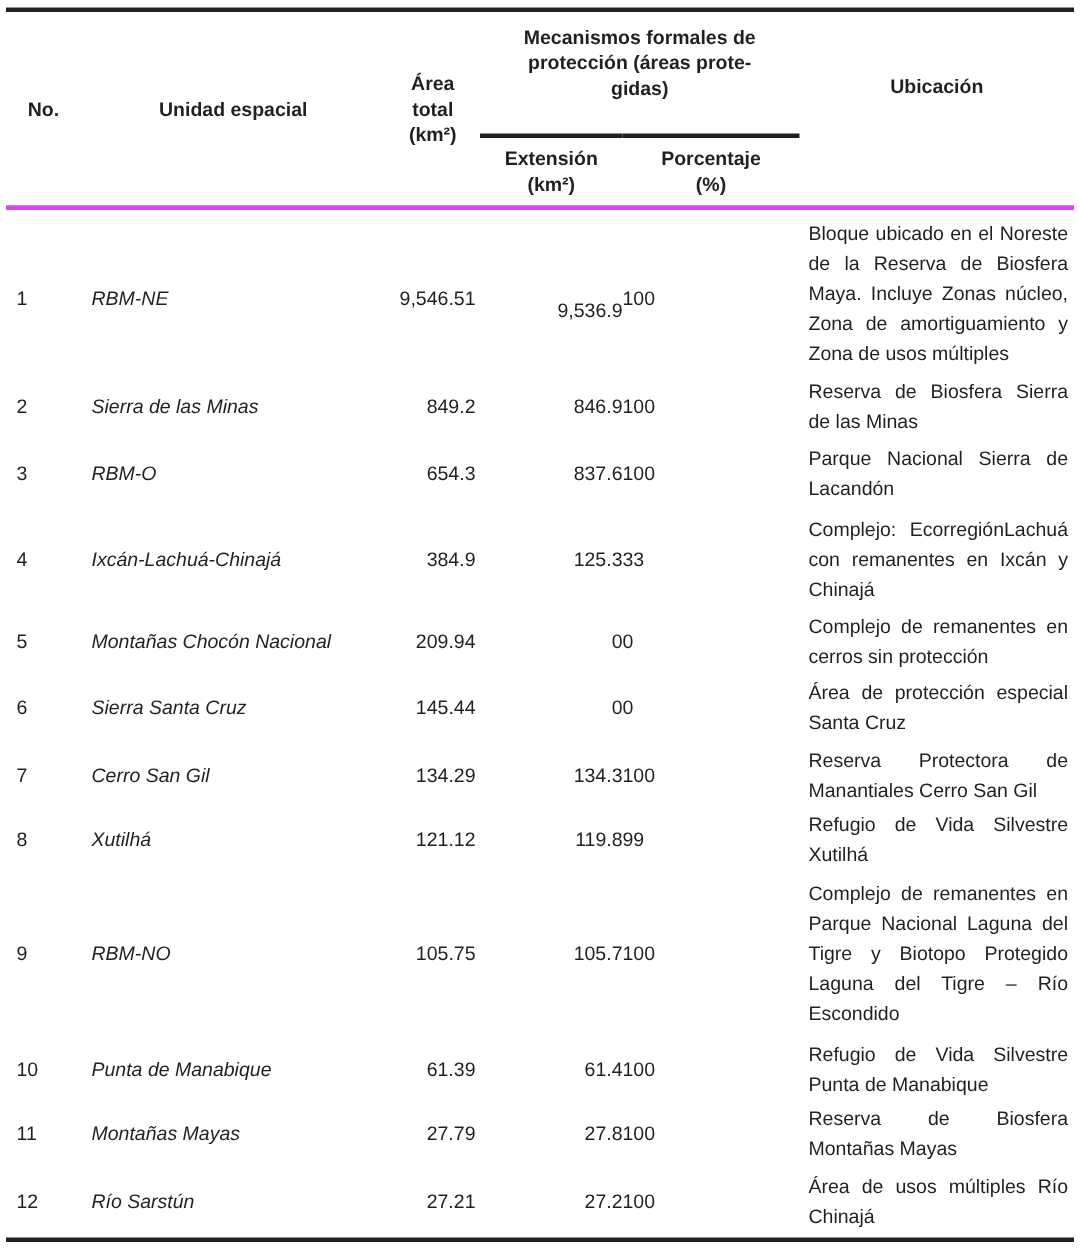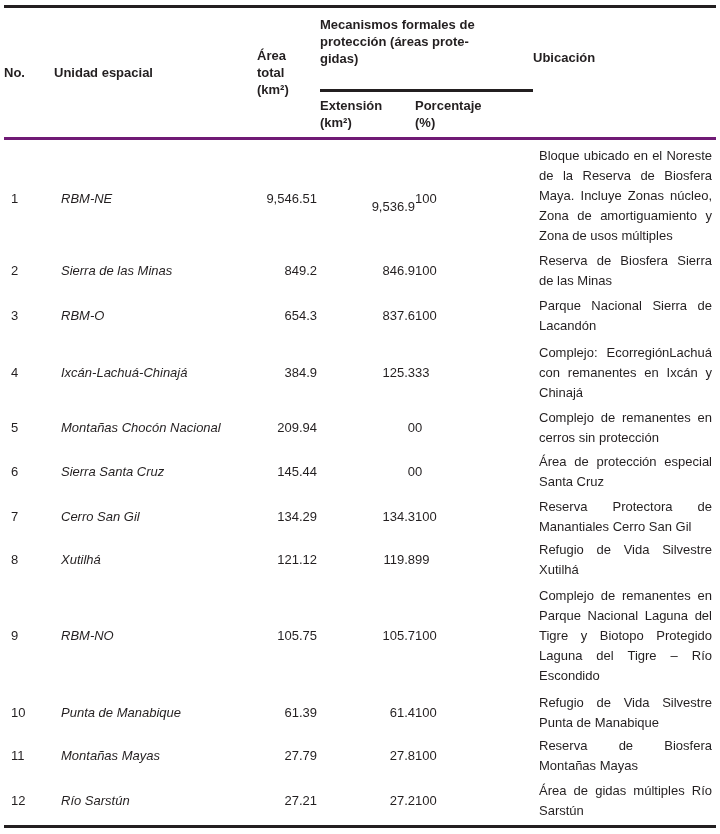--- a/index.html
+++ b/index.html
@@ -1,30 +1,30 @@
 <!DOCTYPE html>
 <html><head>
 <meta charset="utf-8">
 <style>
   html, body { margin: 0; padding: 0; background: #ffffff; }
   body { width: 720px; height: 834px; overflow: hidden; font-family: "Liberation Sans", sans-serif; color: #231f20; }
   .wrap { position: absolute; left: 4px; top: 0; width: 712px; }
   table { border-collapse: collapse; width: 712px; table-layout: fixed; font-size: 13px; }
-  thead th { font-weight: bold; text-align: left; vertical-align: middle; line-height: 17px; padding: 0; }
+  thead th { font-weight: bold; text-align: center; vertical-align: middle; line-height: 17px; padding: 0; }
   .top-rule { height: 3px; background: #231f20; margin-top: 5px; }
   .bottom-rule { height: 3px; background: #231f20; }
   tbody td { vertical-align: middle; padding: 0; line-height: 20px; }
   .c-no { width: 50px; padding-left: 7px !important; }
   .c-unit { width: 203px; padding-left: 7px !important; font-style: italic; }
   .c-area { width: 60px; text-align: right; padding-right: 3px !important; }
   .c-ext { width: 95px; text-align: right; padding-right: 0 !important; }
   .c-pct { width: 110px; text-align: left; padding-right: 8px !important; }
   .c-loc { width: 184px; text-align: justify; padding-left: 6px !important; padding-right: 4px !important; font-size: 13px; }
   .head-bottom th.sub { border-top: 3px solid #231f20; }
-  .thick-bottom { border-bottom: 3px solid #701a75; }
+  .thick-bottom { border-bottom: 3px solid #d946ef; }
 </style>
 </head>
 <body>
 
 <div class="wrap">
   <div class="top-rule"></div>
   <table>
     <colgroup>
       <col style="width:50px">
         <col style="width:203px">
@@ -148,18 +148,18 @@
     <td class="c-ext">27.8</td>
     <td class="c-pct">100</td>
     <td class="c-loc">Reserva de Biosfera Montañas Mayas</td>
   </tr>
         <tr style="height: 48px;">
     <td class="c-no">12</td>
     <td class="c-unit">Río Sarstún</td>
     <td class="c-area">27.21</td>
     <td class="c-ext">27.2</td>
     <td class="c-pct">100</td>
-    <td class="c-loc">Área de gidas múltiples Río Sarstún</td>
+    <td class="c-loc">Área de usos múltiples Río Chinajá</td>
   </tr>
       </tbody>
   </table>
   <div class="bottom-rule"></div>
 </div>
 
 </body></html>

